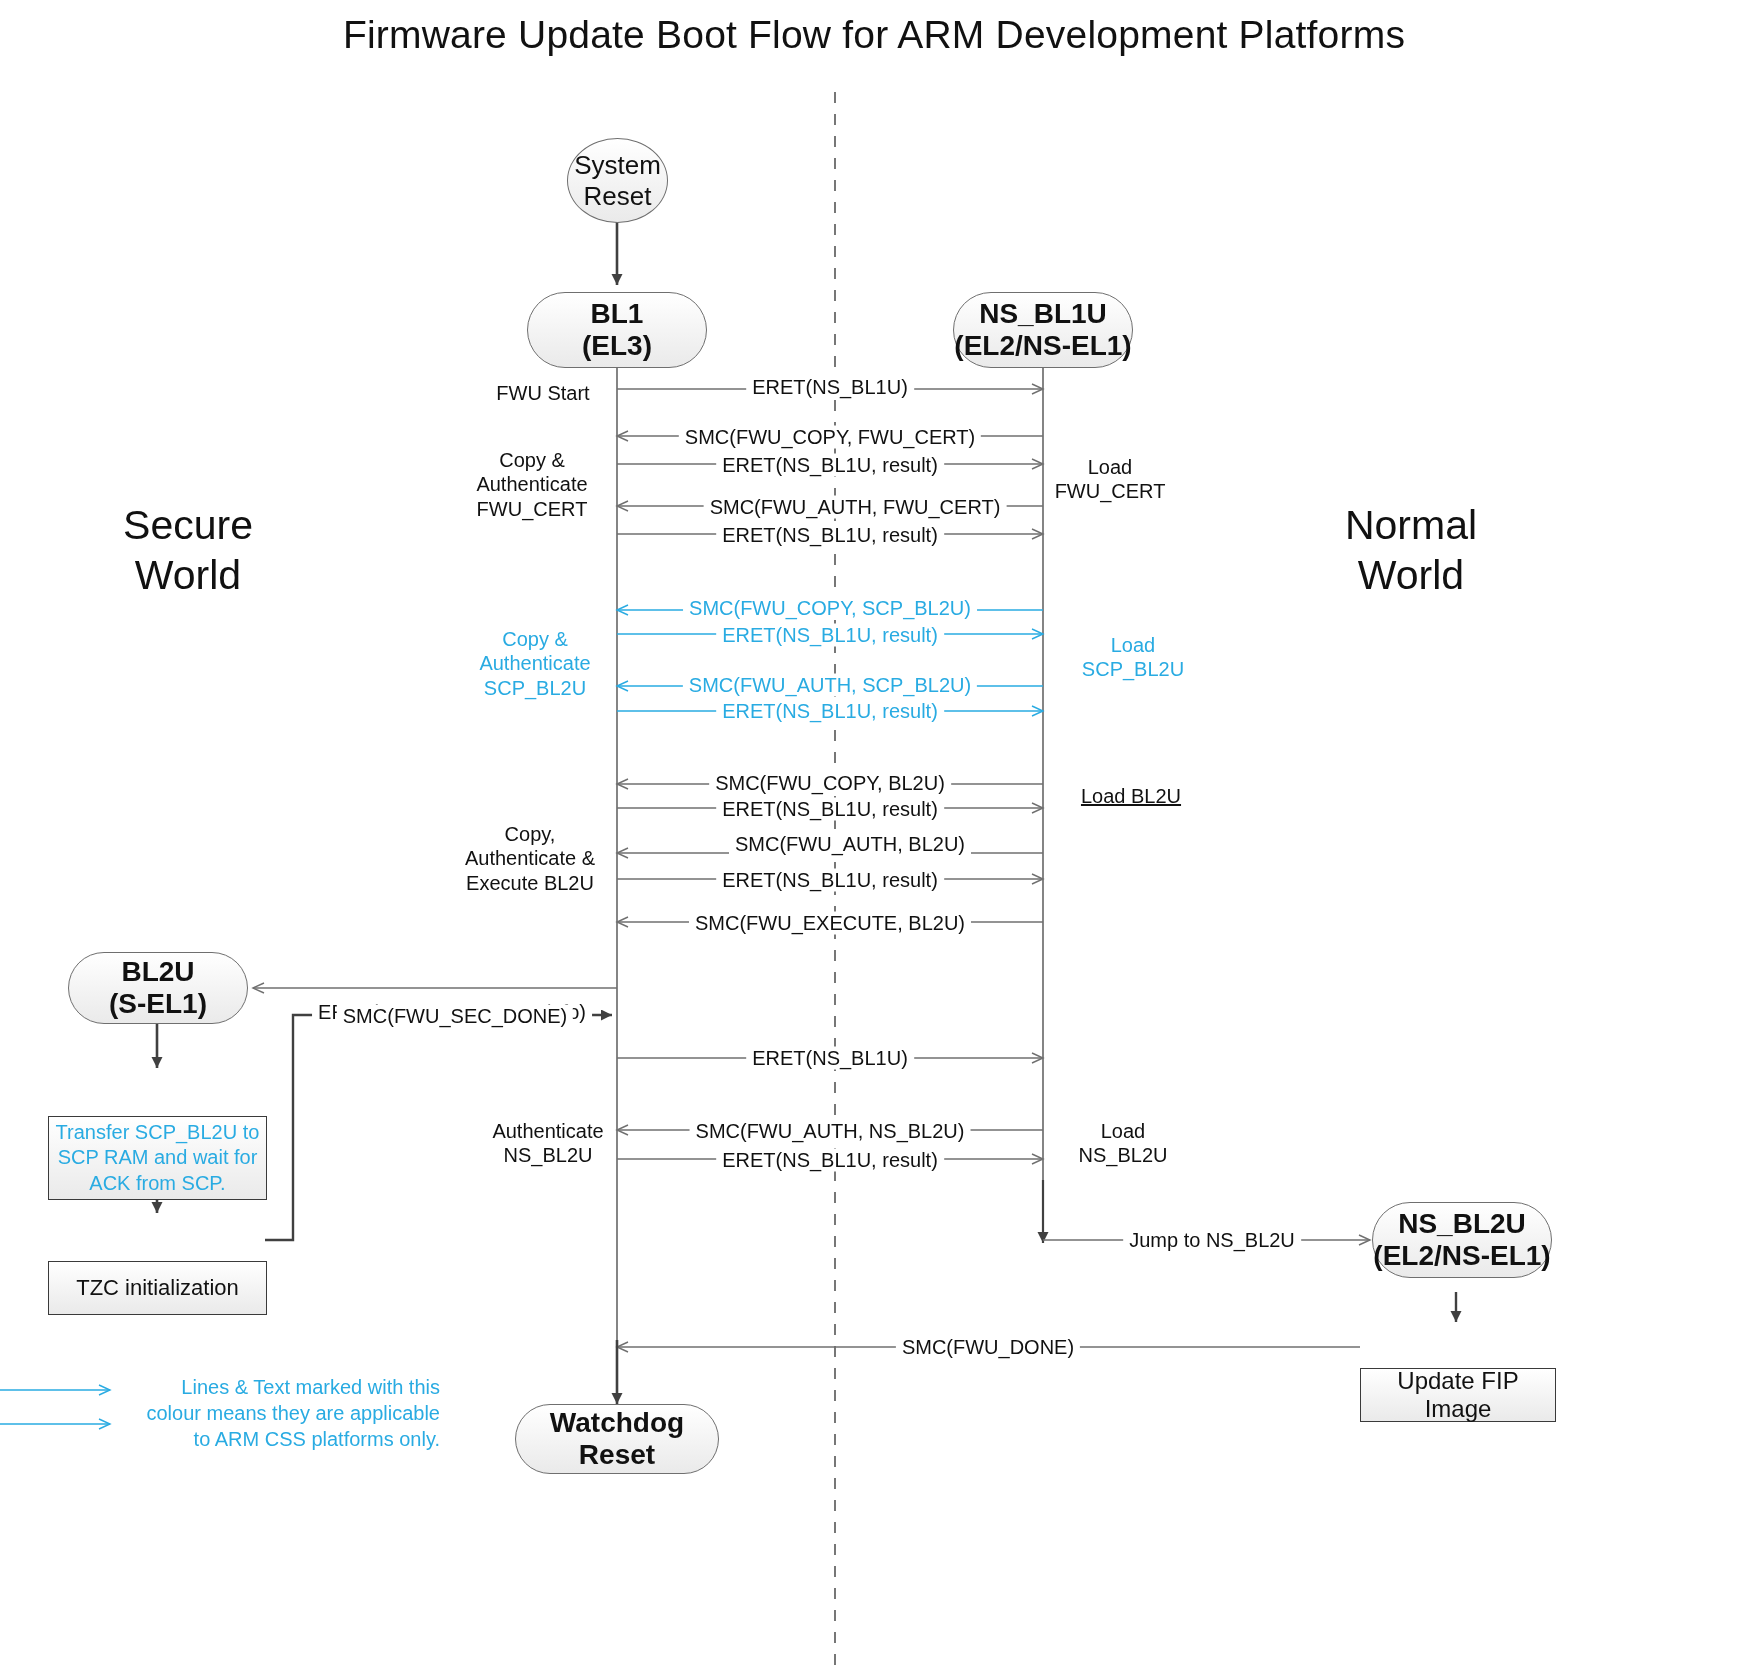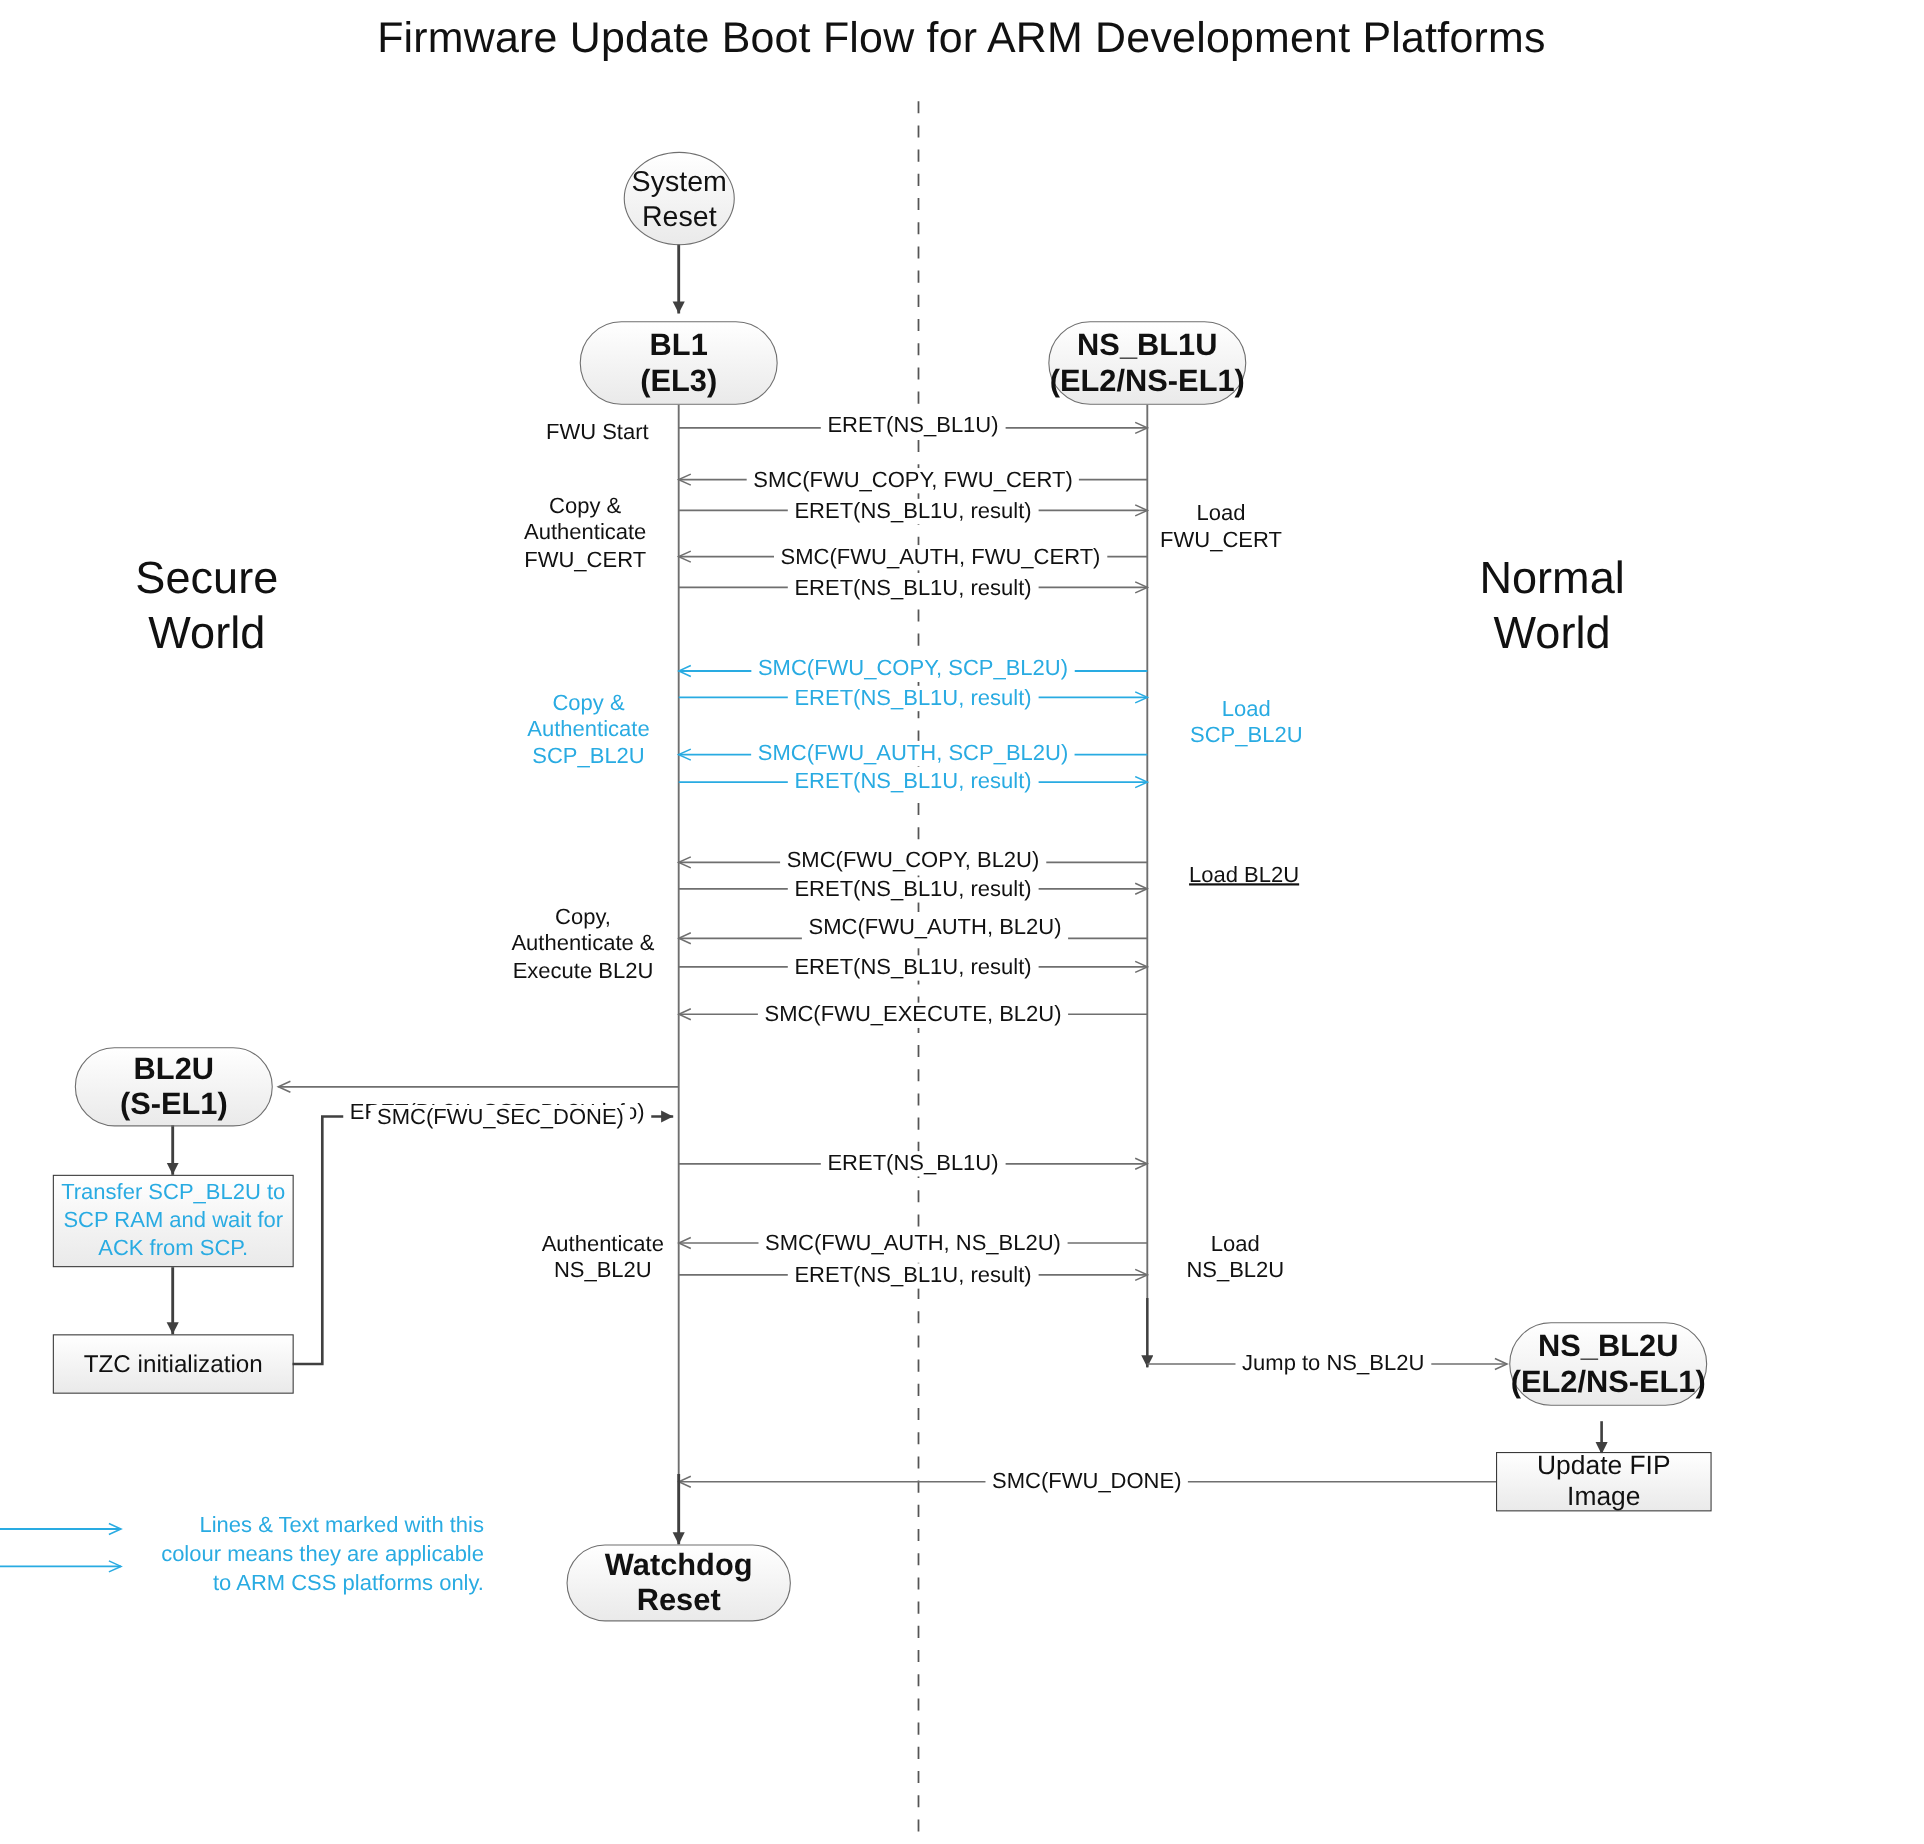--- a/index.html
+++ b/index.html
@@ -13,21 +13,21 @@
   #title{left:874px;top:12px;font-size:39px;letter-spacing:.2px;}
 
   .worldlabel{font-size:41px;text-align:center;line-height:1.22;}
 
   .node{position:absolute;box-sizing:border-box;display:flex;flex-direction:column;
         align-items:center;justify-content:center;text-align:center;
         background:linear-gradient(180deg,#ffffff 0%,#f2f2f2 60%,#eaeaea 100%);
         border:1.4px solid #6f6f6f;}
   .node.round{border-radius:44px;font-weight:bold;}
   .node.ellipse{border-radius:50%;}
-  .node.rect{border-radius:0;border-color:#3a3a3a;}
+  .node.rect{border-radius:0;border-color:#3a3a3a;margin-top:48px;}
   .node .l1{font-size:26px;}
   .node .l2{font-size:26px;}
   .node.big .l1,.node.big .l2{font-size:28px;}
 
   .msg{position:absolute;font-size:20px;background:#fff;padding:0 6px;
        transform:translate(-50%,-50%);white-space:nowrap;}
   .msg.cy{color:#29ABE2;}
   .side{position:absolute;font-size:20px;text-align:center;transform:translateX(-50%);
         line-height:1.22;white-space:pre;}
   .side.cy{color:#29ABE2;}

